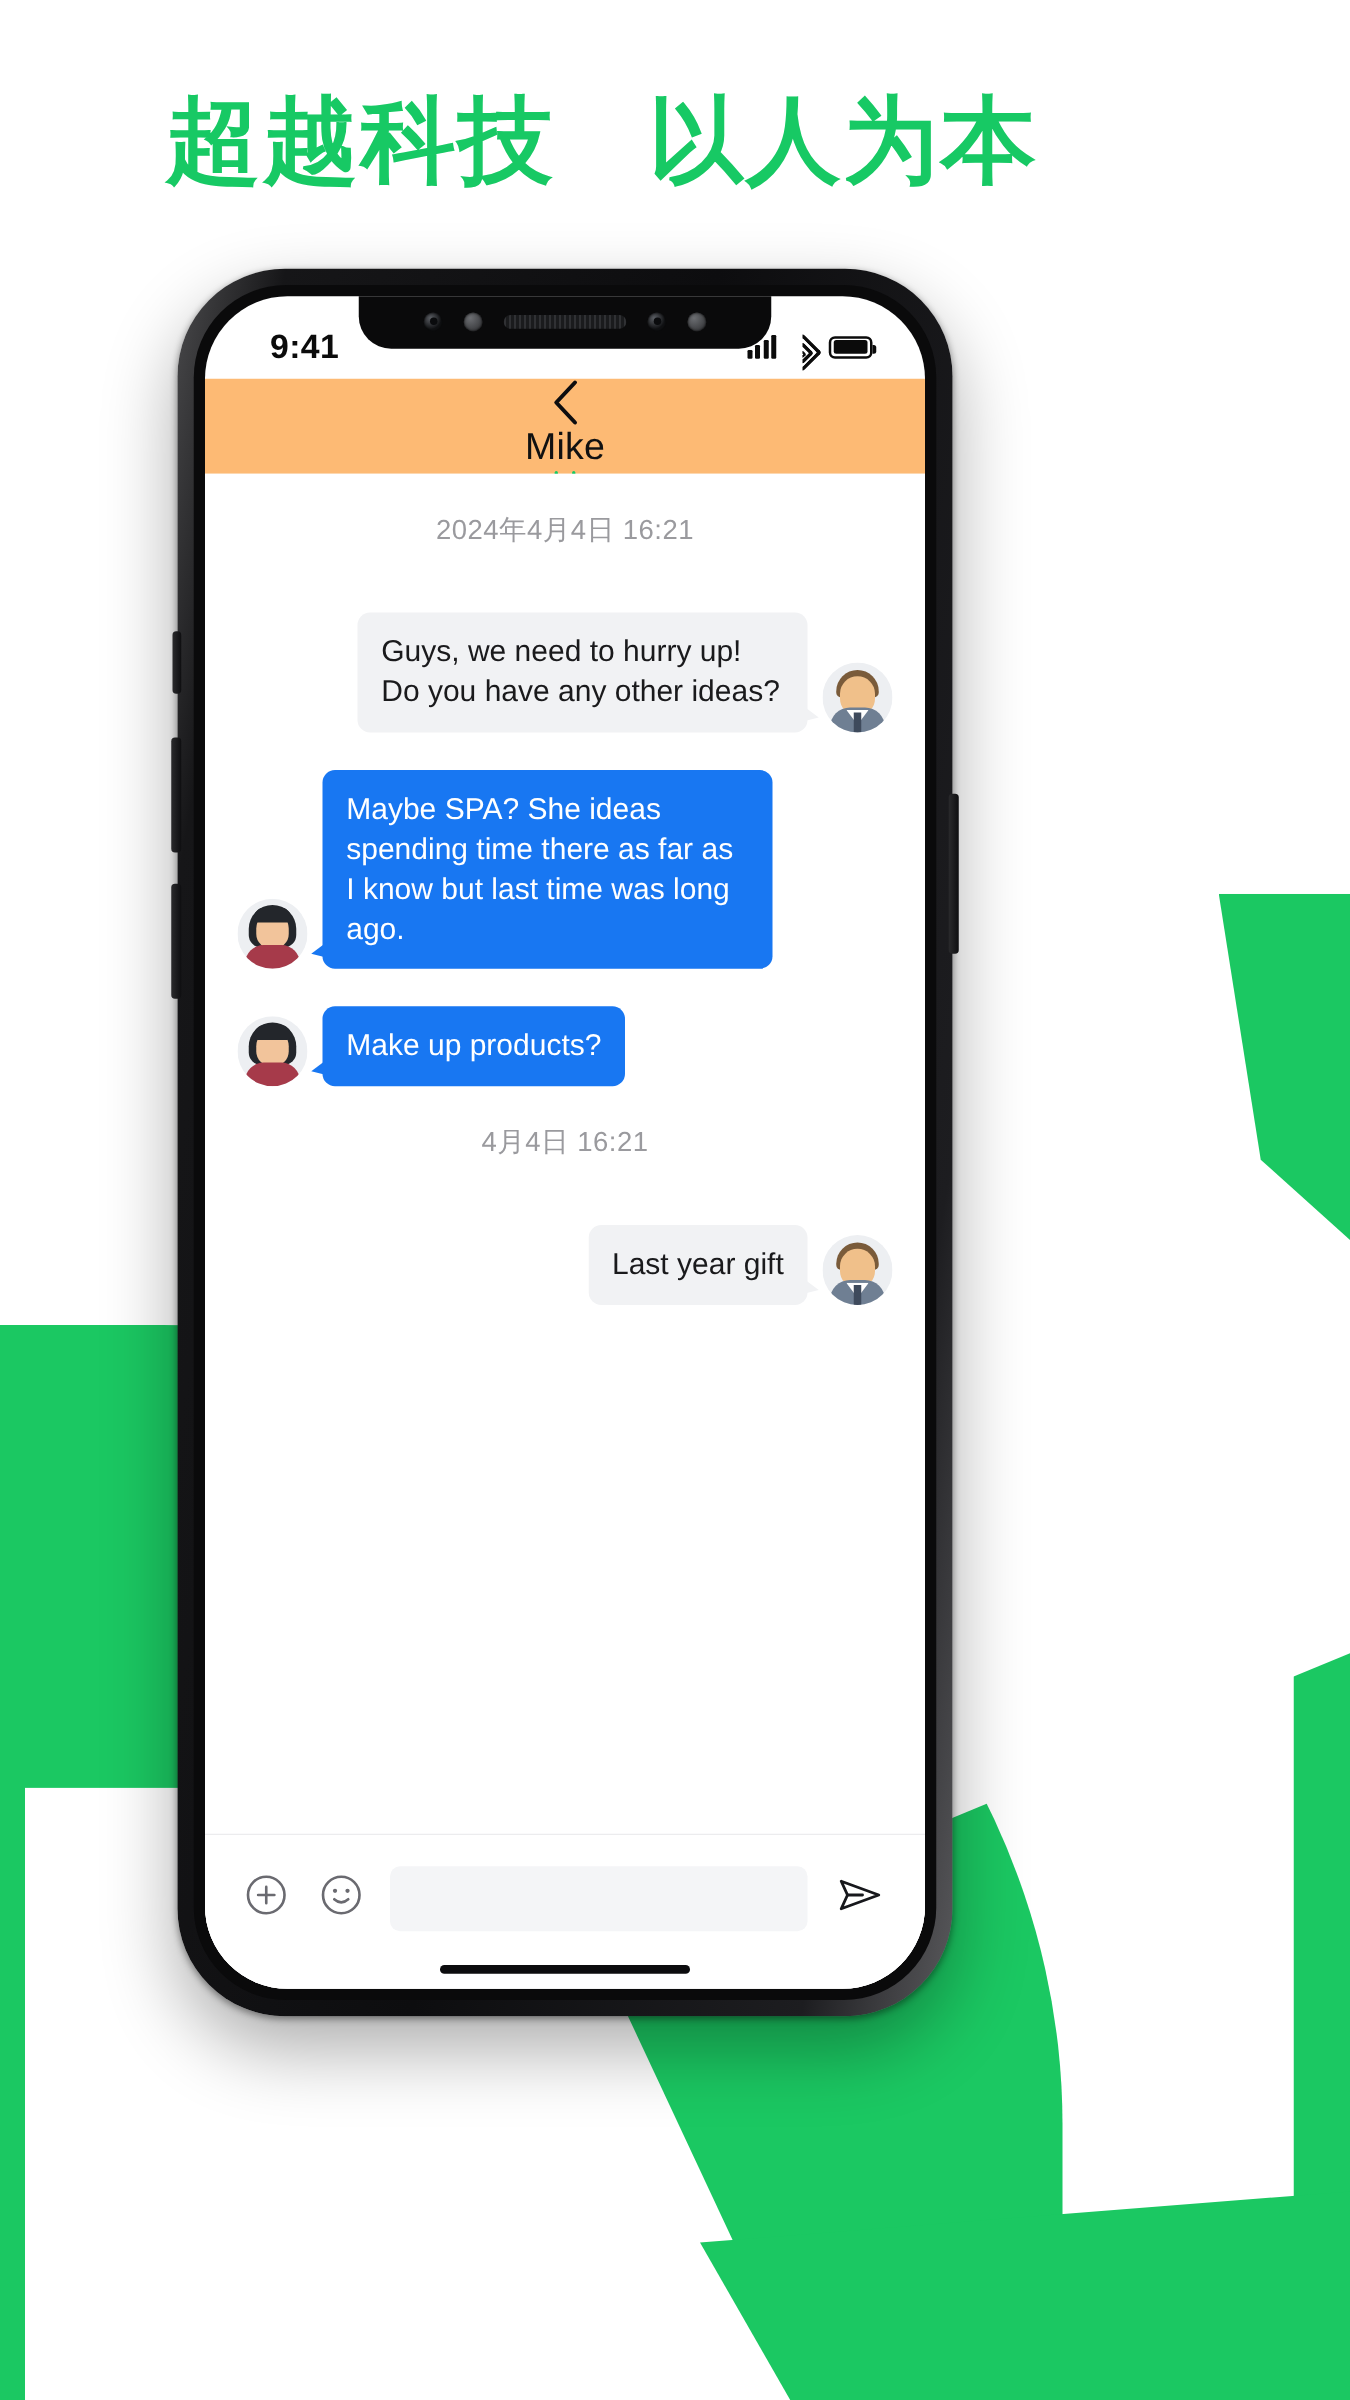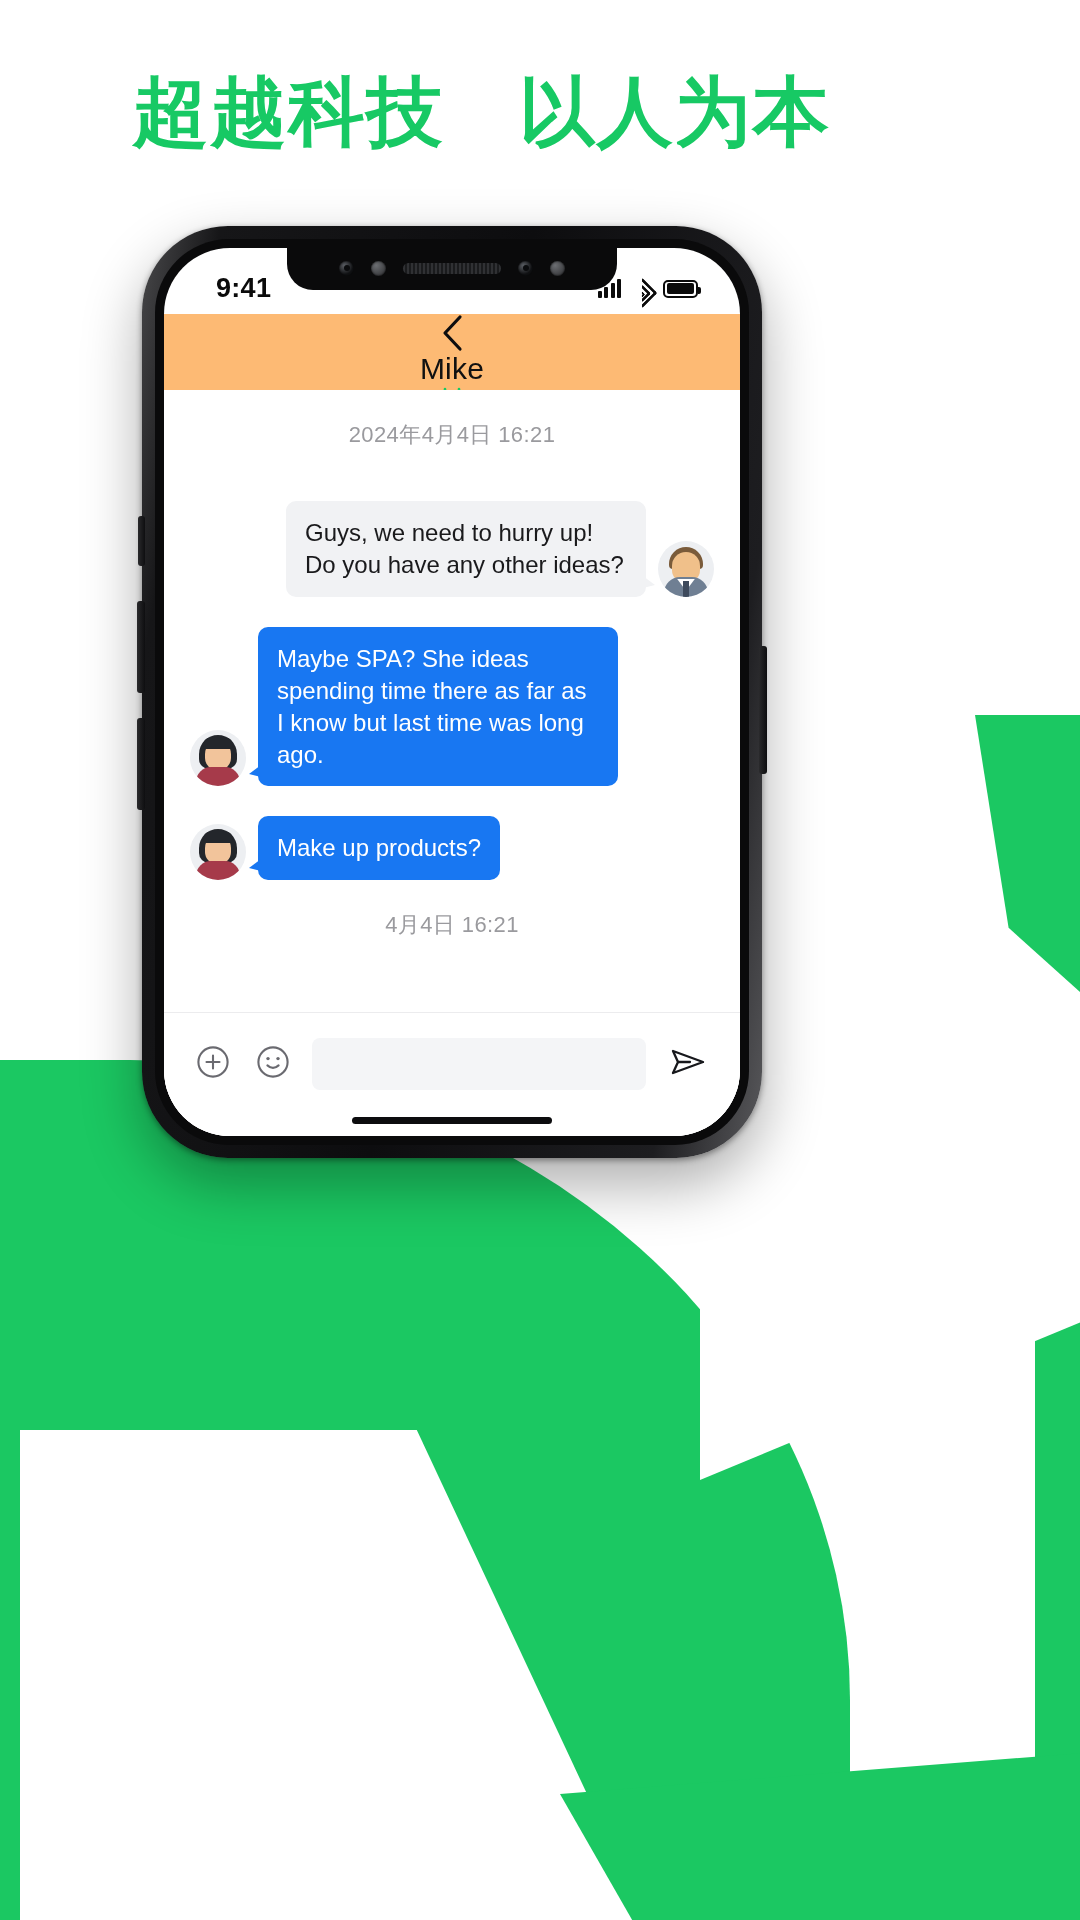--- a/index.html
+++ b/index.html
@@ -48,22 +48,22 @@
     position:absolute; z-index:3; top:62px; left:0; width:963px;
     text-align:center; color:#17C964;
     font-size:76px; font-weight:700; letter-spacing:2px;
     font-family:"Liberation Sans","DejaVu Sans",sans-serif;
     white-space:nowrap;
   }
   .headline .gap { display:inline-block; width:28px; }
 
   
   .phone {
-    position:absolute; z-index:5; left:142px; top:226px;
-    width:620px; height:932px;
+    position:absolute; z-index:5; left:142px; top:215px;
+    width:620px; height:1398px;
     border-radius:86px;
     background:linear-gradient(100deg,#4a4a4c 0%,#161618 10%,#0d0d0f 50%,#1d1d20 86%,#5a5a5d 100%);
     box-shadow:0 26px 60px rgba(0,0,0,0.33), 0 2px 6px rgba(0,0,0,0.4);
     padding:13px;
   }
   .phone-inner {
     width:100%; height:100%; border-radius:74px;
     background:#0a0a0b;
     padding:9px;
     position:relative;
@@ -298,20 +298,33 @@
                   <div class="fringe"></div>
                     <div class="neck"></div>
                     <div class="body"></div>
                 </div>
               </div>
               <div class="bubble blue tail-l">Make up products?</div>
             </div>
 
             <div class="daystamp">4月4日  16:21</div>
 
+            <div class="row in">
+              <div class="bubble grey tail-r">Last year gift</div>
+              <div class="avatar av-m">
+                <div class="av-face">
+                  <div class="bg"></div>
+                    <div class="hair"></div>
+                    <div class="head"></div>
+                  <div class="body"></div>
+                    <div class="collar"></div>
+                    <div class="tie"></div>
+                </div>
+              </div>
+            </div>
 
           </div>
 
           <div class="inputbar">
             <div class="ibtn">
               <span>
                 <svg width="34" height="34" viewBox="0 0 34 34" fill="none">
                   <circle cx="17" cy="17" r="14.6" stroke="#6a6a70" stroke-width="2.1"></circle>
                   <path d="M17 10.5 V23.5 M10.5 17 H23.5" stroke="#6a6a70" stroke-width="2.1" stroke-linecap="round"></path>
                 </svg>

